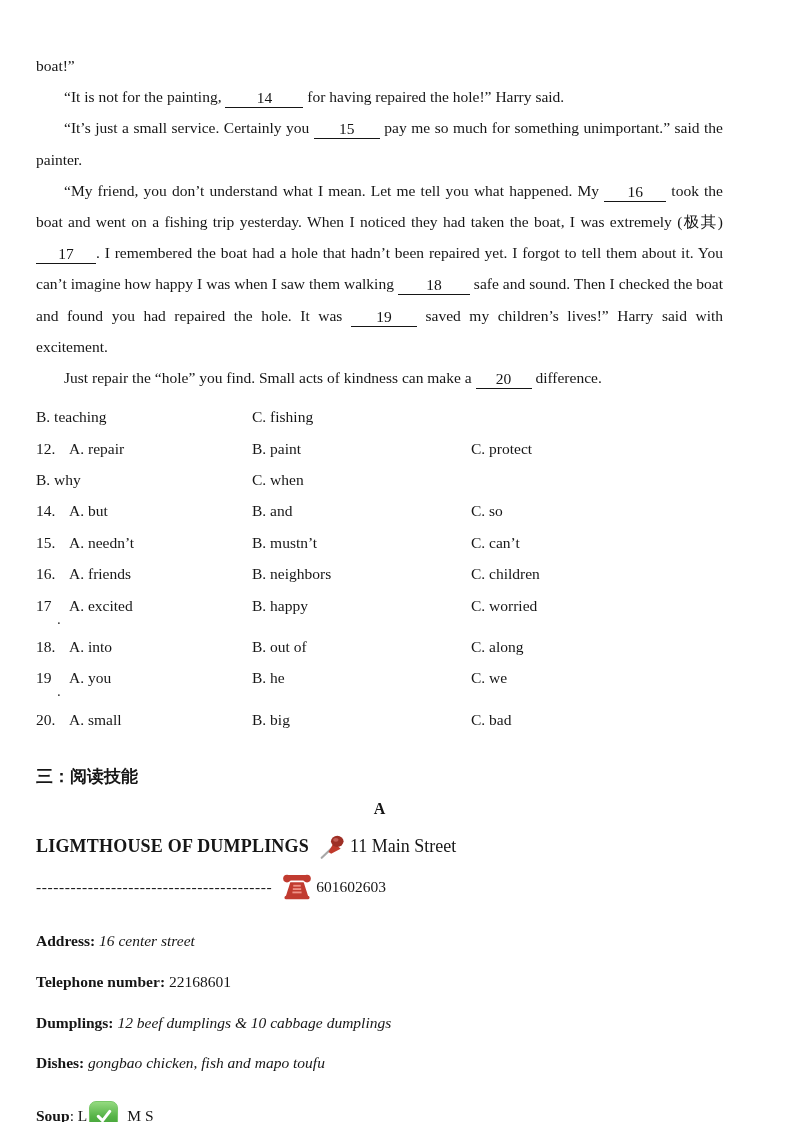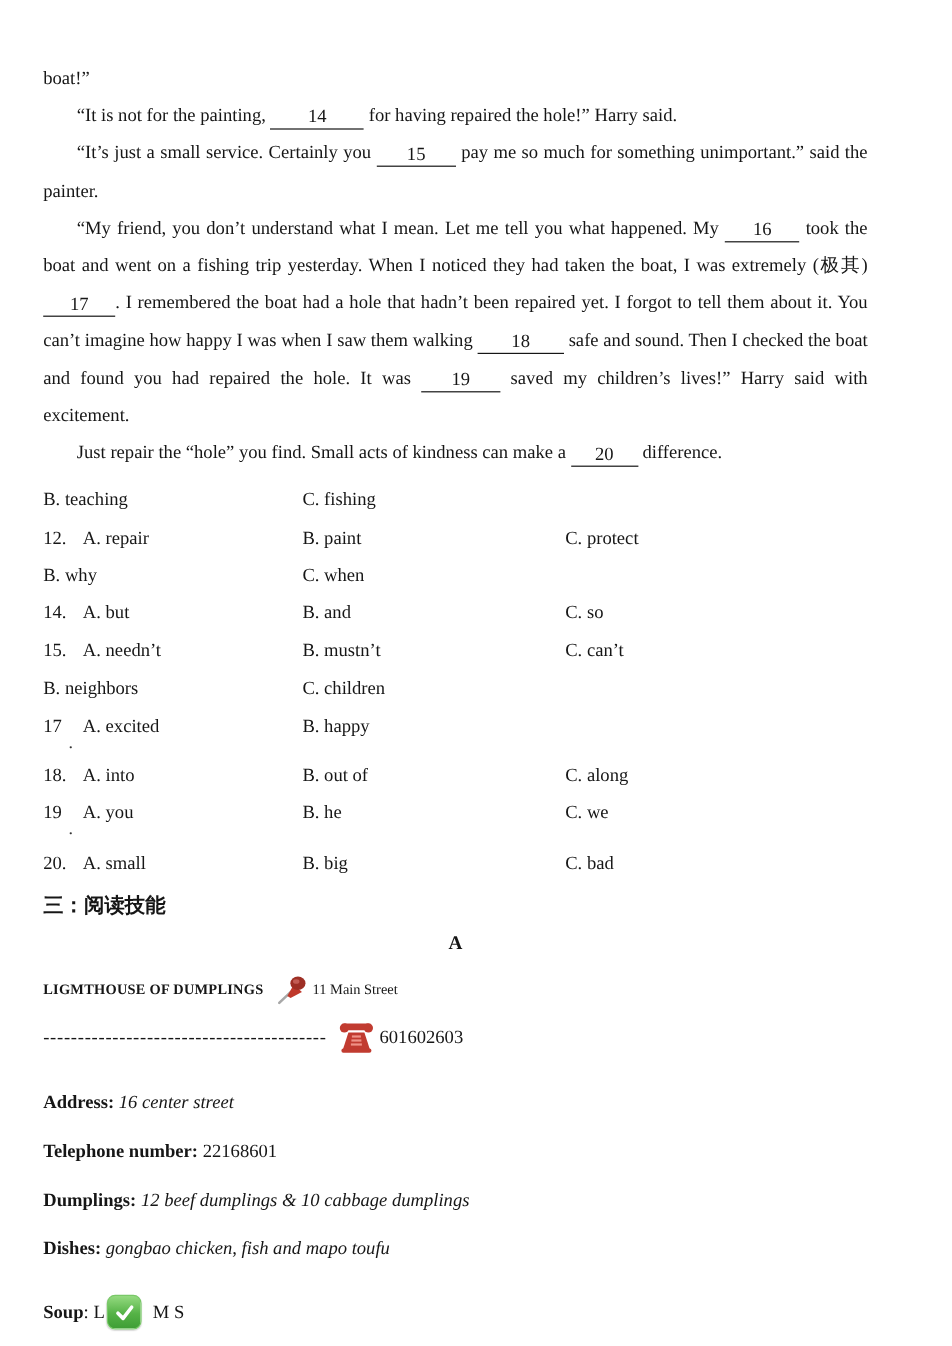--- a/index.html
+++ b/index.html
@@ -27,25 +27,25 @@
   .opt-row {
     display:grid; grid-template-columns:216px 219px 1fr;
     font-size:15.5px; line-height:31.4px;
   }
   .opt-row.tall { margin-bottom:10px; }
   .opt-num { display:inline-block; min-width:30px; position:relative; }
   .drop-dot { position:absolute; left:21px; top:14px; font-size:15px; color:#333; }
 
   
   .section-title {
-    margin-top:8px; font-size:17px; font-weight:bold; line-height:24px;
+    margin-top:30px; font-size:17px; font-weight:bold; line-height:24px;
     font-family:"Liberation Serif","DejaVu Sans",sans-serif;
   }
   .part-label { text-align:center; font-weight:bold; font-size:16px; margin-top:8px; line-height:24px; }
-  .flyer-row { display:flex; align-items:center; margin-top:9px; height:33px; font-size:12px;text-align:right; }
+  .flyer-row { display:flex; align-items:center; margin-top:9px; height:33px; font-size:18px;text-align:right; }
   .restaurant-name { font-weight:bold; letter-spacing:0.2px; }
   .icon-gap { margin-left:10px; margin-right:4px; display:inline-flex; align-items:center; }
   .divider-row { display:flex; align-items:center; margin-top:7px; height:33px; font-size:15.5px; }
   .dashes { letter-spacing:0.6px; white-space:nowrap; }
   .field-row { margin-top:10px; font-size:15.5px; line-height:30.7px; }
   .field-row.first { margin-top:23px; }
   .field-label { font-weight:bold; }
   .field-value.italic { font-style:italic; }
   .soup-row { display:flex; align-items:center; margin-top:20px; height:33px; font-size:15.5px; }
   .soup-label { font-weight:bold; }
@@ -100,27 +100,29 @@
         <span>C. so</span>
       </div>
 
       <div class="opt-row">
         <span><span class="opt-num">15.</span> <span>A. needn’t</span></span>
         <span>B. mustn’t</span>
         <span>C. can’t</span>
       </div>
 
       <div class="opt-row">
+        <span><span class="opt-num">16.</span> <span>A. friends</span></span>
         <span>B. neighbors</span>
         <span>C. children</span>
       </div>
 
       <div class="opt-row tall">
         <span><span class="opt-num"><span>17</span><span class="drop-dot">.</span></span> <span>A. excited</span></span>
         <span>B. happy</span>
+        <span>C. worried</span>
       </div>
 
       <div class="opt-row">
         <span><span class="opt-num">18.</span> <span>A. into</span></span>
         <span>B. out of</span>
         <span>C. along</span>
       </div>
 
       <div class="opt-row tall">
         <span><span class="opt-num"><span>19</span><span class="drop-dot">.</span></span> <span>A. you</span></span>

